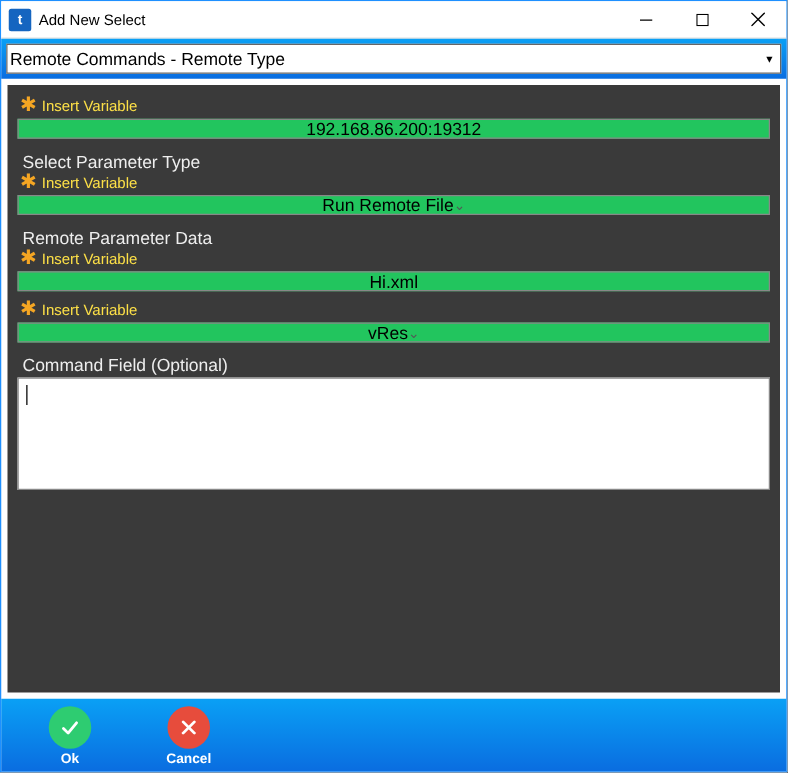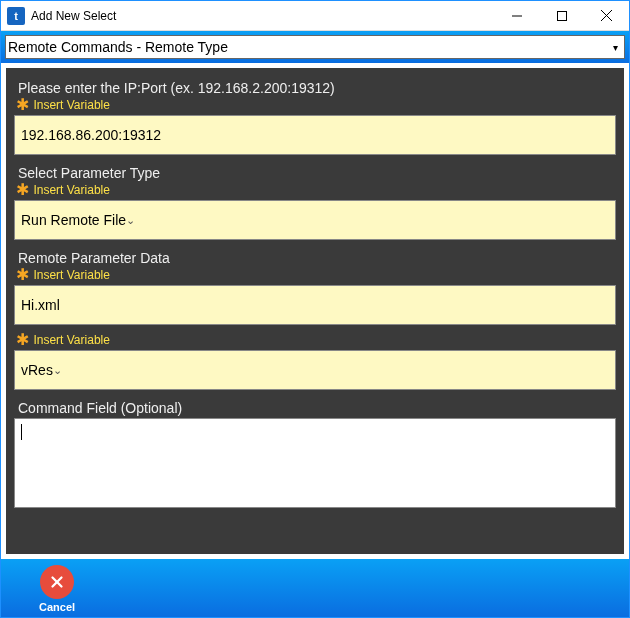--- a/index.html
+++ b/index.html
@@ -95,28 +95,28 @@
     color: #f5a623;
     font-size: 16px;
     line-height: 12px;
   }
   .insert-var .txt {
     color: #fde047;
     font-size: 12px;
   }
   .field-input {
     width: 100%;
-    height: 40px;
+    height: 16px;
     border: 1px solid #888;
-    background: #fef9c3;
+    background: #22c55e;
     font-size: 14px;
     padding: 2px 6px;
     display: flex;
     align-items: center;
-    justify-content: flex-start;
+    justify-content: center;
   }
   .field-input.select .caret { font-size: 11px; color: #555; }
   .textarea {
     width: 100%;
     height: 90px;
     border: 1px solid #888;
     background: #fff;
     font-size: 14px;
     padding: 4px 6px;
     resize: none;
@@ -189,21 +189,20 @@
   <div class="cmd-row">
     <div class="cmd-select">
       <span>Remote Commands - Remote Type</span>
       <span class="caret">▾</span>
     </div>
   </div>
 
   <div class="main">
 
     <div class="field-block">
-      <div class="field-label">Please enter the IP:Port (ex. 192.168.2.200:19312)</div>
       <div class="insert-var">
         <span class="star">✱</span>
         <span class="txt">Insert Variable</span>
       </div>
       <div class="field-input">
         <span>192.168.86.200:19312</span>
       </div>
     </div>
 
     <div class="field-block">
@@ -243,20 +242,28 @@
     <div class="field-block">
       <div class="field-label">Command Field (Optional)</div>
       <div class="textarea">
         <span class="cursor"></span><span></span>
       </div>
     </div>
 
   </div>
 
   <div class="footer">
+    <div class="btn">
+      <div class="circle ok">
+        <svg viewBox="0 0 24 24">
+            <polyline points="5,13 10,18 19,7" fill="none" stroke="#fff" stroke-width="3" stroke-linecap="round" stroke-linejoin="round"></polyline>
+          </svg>
+      </div>
+      <div class="lbl">Ok</div>
+    </div>
     <div class="btn">
       <div class="circle cancel">
         <svg viewBox="0 0 24 24">
             <line x1="6" y1="6" x2="18" y2="18" stroke="#fff" stroke-width="3" stroke-linecap="round"></line>
             <line x1="18" y1="6" x2="6" y2="18" stroke="#fff" stroke-width="3" stroke-linecap="round"></line>
           </svg>
       </div>
       <div class="lbl">Cancel</div>
     </div>
   </div>

